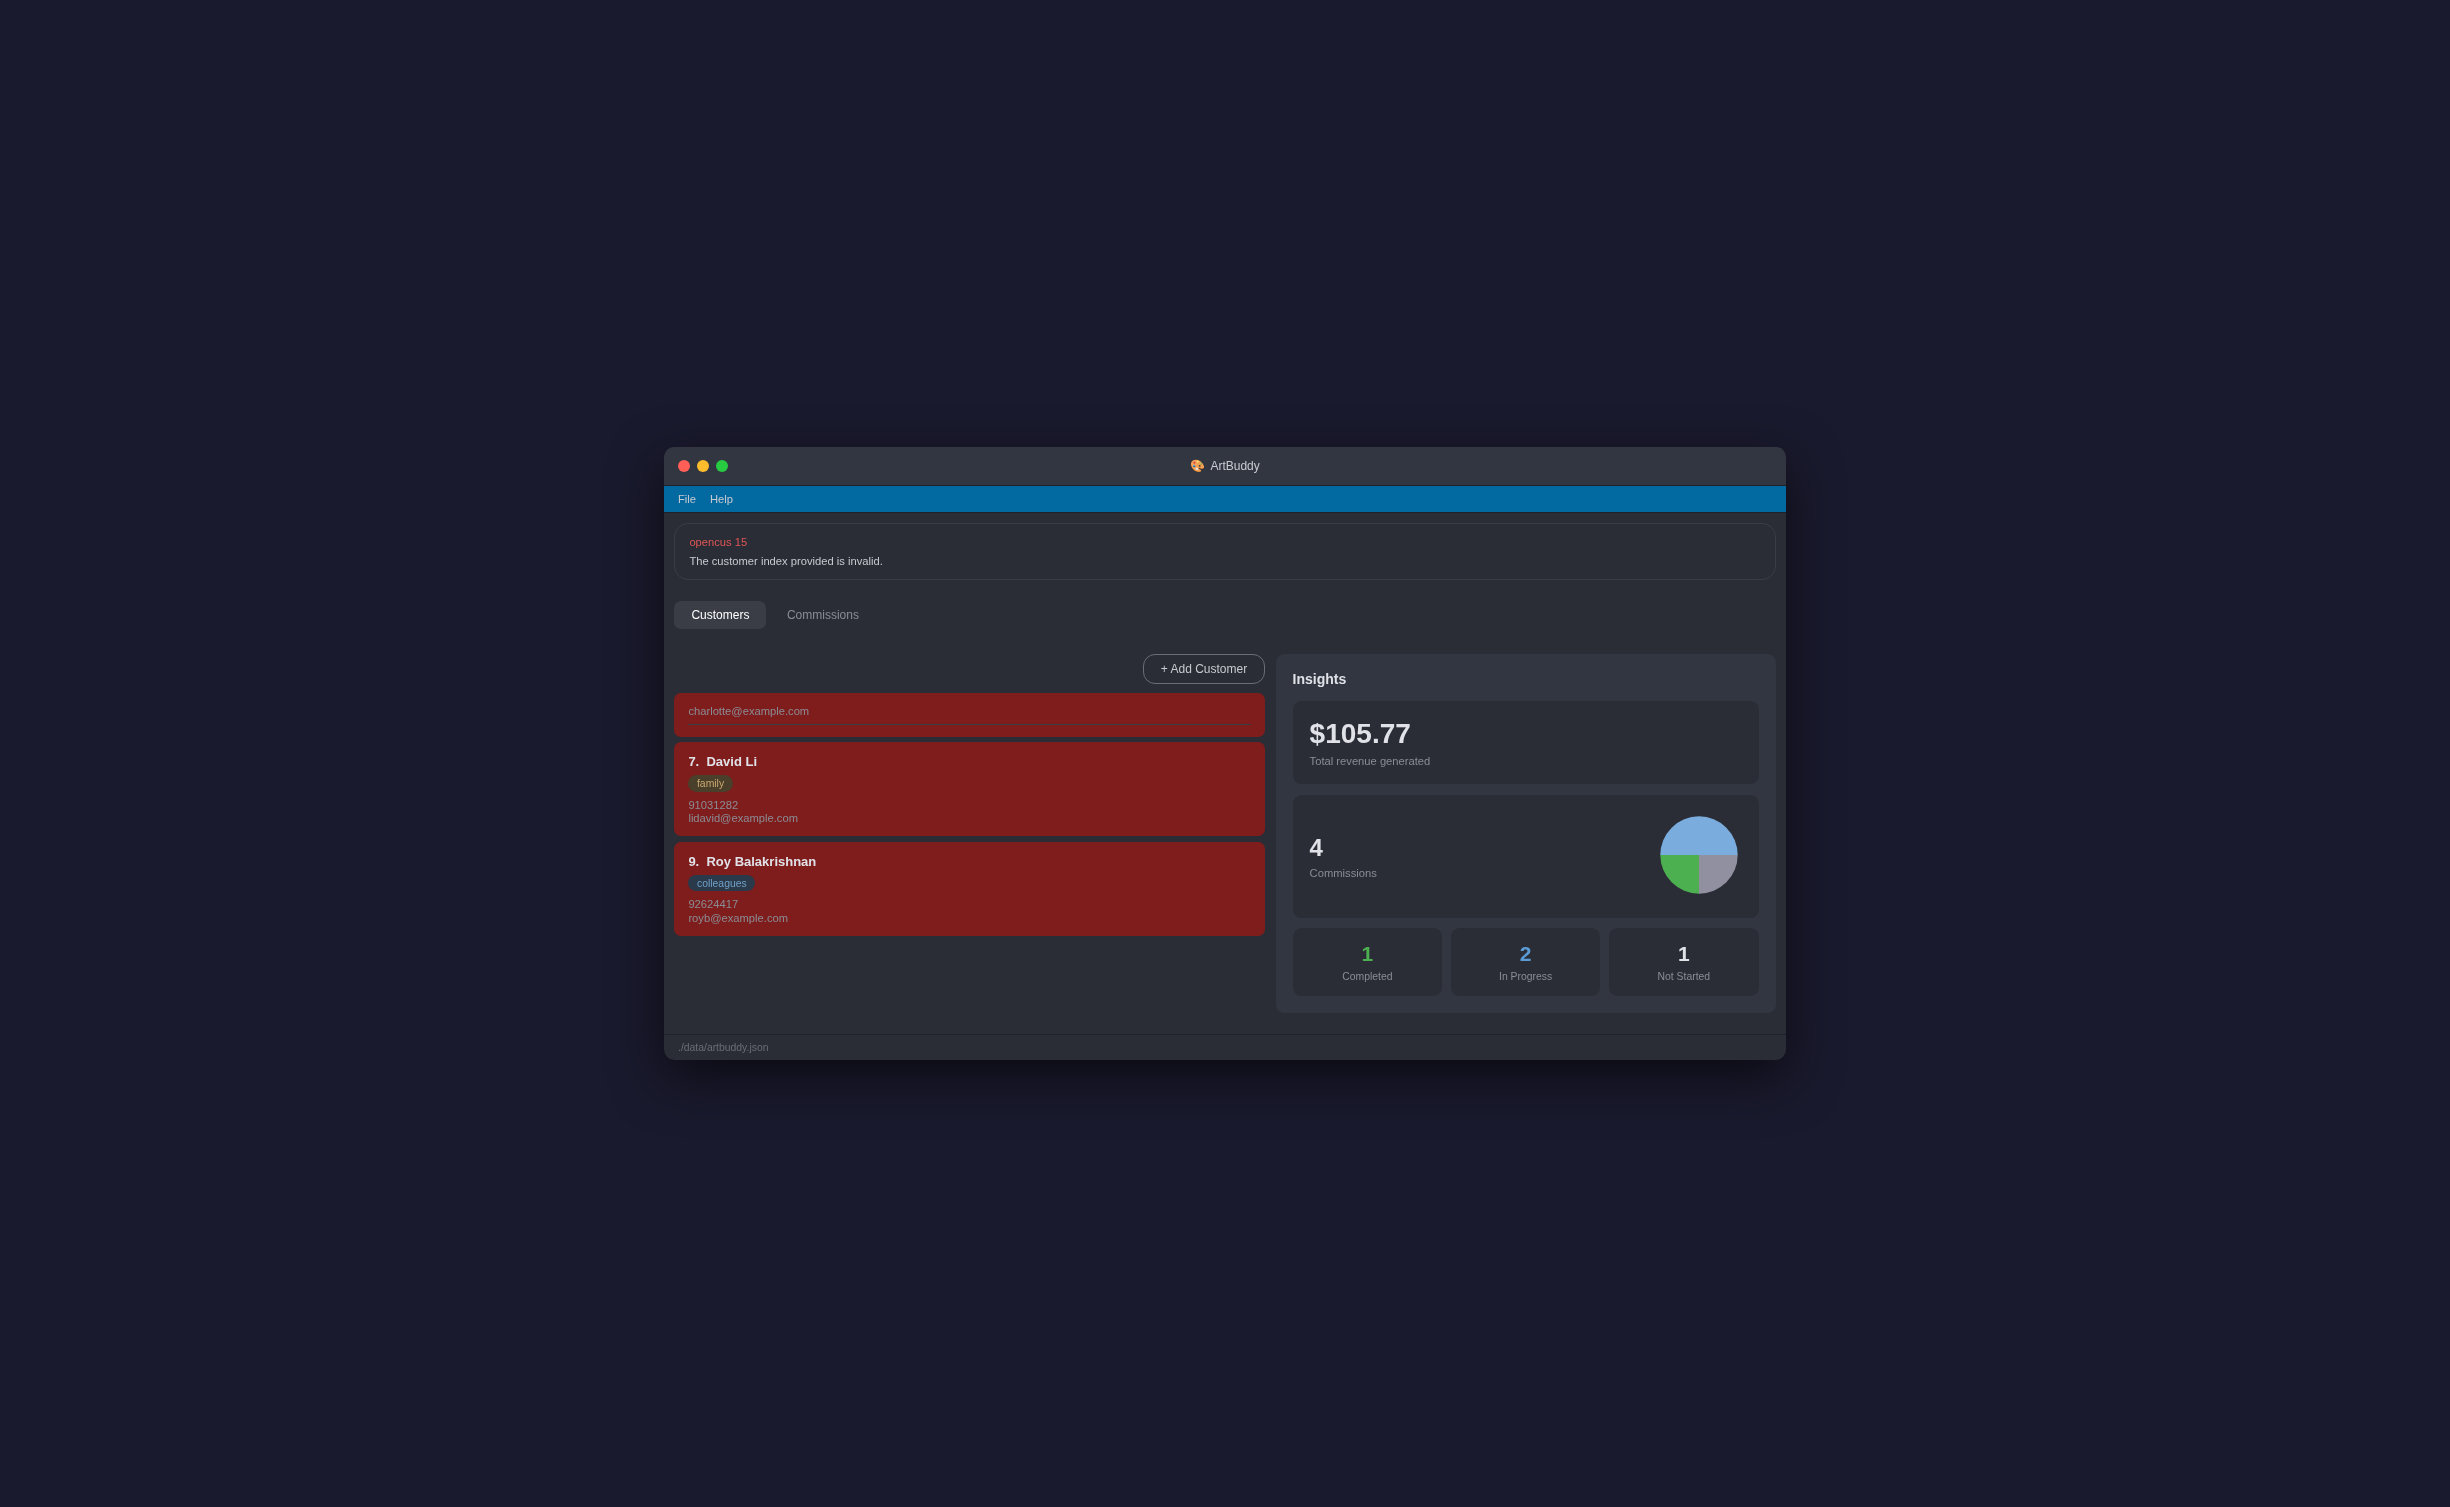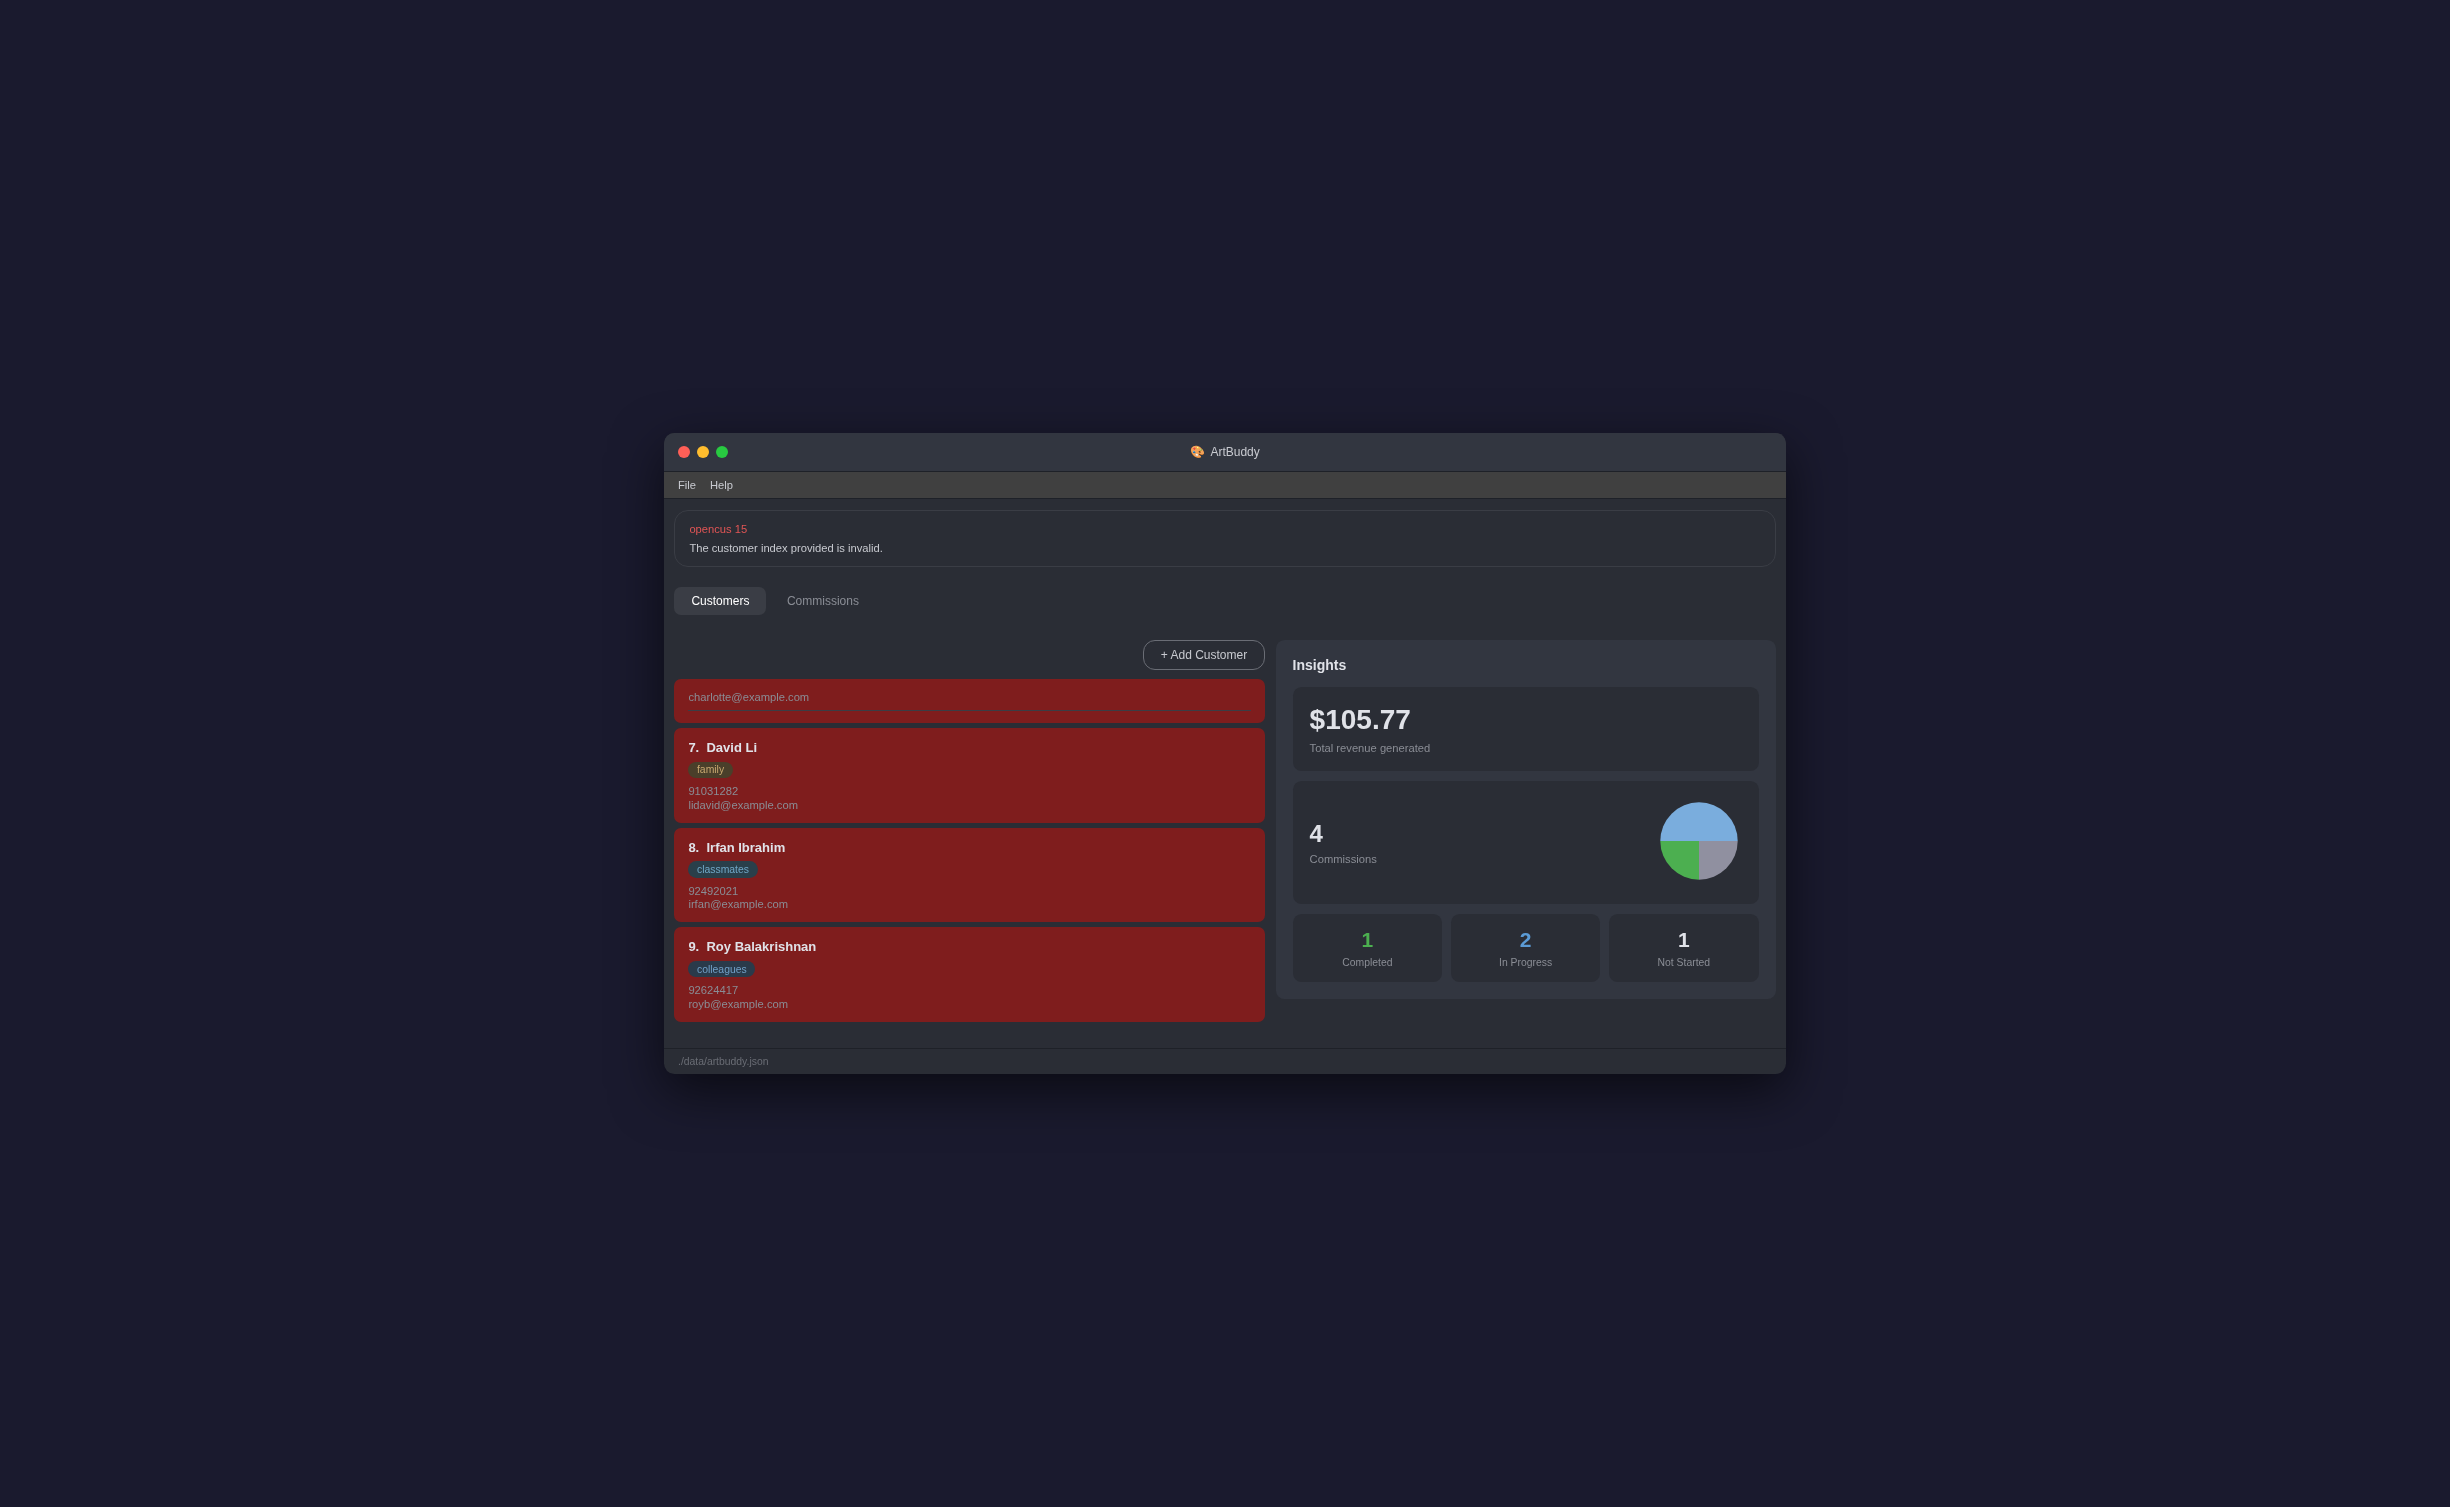--- a/index.html
+++ b/index.html
@@ -45,21 +45,21 @@
     .tl-green { background: #28ca41; }
     .titlebar-title {
       color: #c8cad0;
       font-size: 12px;
       font-weight: 500;
       display: flex;
       align-items: center;
       gap: 5.2px;
     }
     .menubar {
-      background: #404040;
+      background: #0369a1;
       padding: 7px 14px;
       display: flex;
       gap: 14px;
       border-bottom: 0.9px solid #1e2128;
     }
     .menu-item {
       color: #c8cad0;
       font-size: 11.2px;
       cursor: pointer;
     }
@@ -312,28 +312,20 @@
 
           <div class="customer-item">
             <div class="customer-header">
               <span>7.</span>&nbsp;&nbsp;<span>David Li</span>
             </div>
             <span class="customer-tag tag-family">family</span>
             <div class="customer-phone">91031282</div>
             <div class="customer-email">lidavid@example.com</div>
           </div>
 
-          <div class="customer-item">
-            <div class="customer-header">
-              <span>8.</span>&nbsp;&nbsp;<span>Irfan Ibrahim</span>
-            </div>
-            <span class="customer-tag tag-classmates">classmates</span>
-            <div class="customer-phone">92492021</div>
-            <div class="customer-email">irfan@example.com</div>
-          </div>
 
           <div class="customer-item">
             <div class="customer-header">
               <span>9.</span>&nbsp;&nbsp;<span>Roy Balakrishnan</span>
             </div>
             <span class="customer-tag tag-colleagues">colleagues</span>
             <div class="customer-phone">92624417</div>
             <div class="customer-email">royb@example.com</div>
           </div>
         </div>

